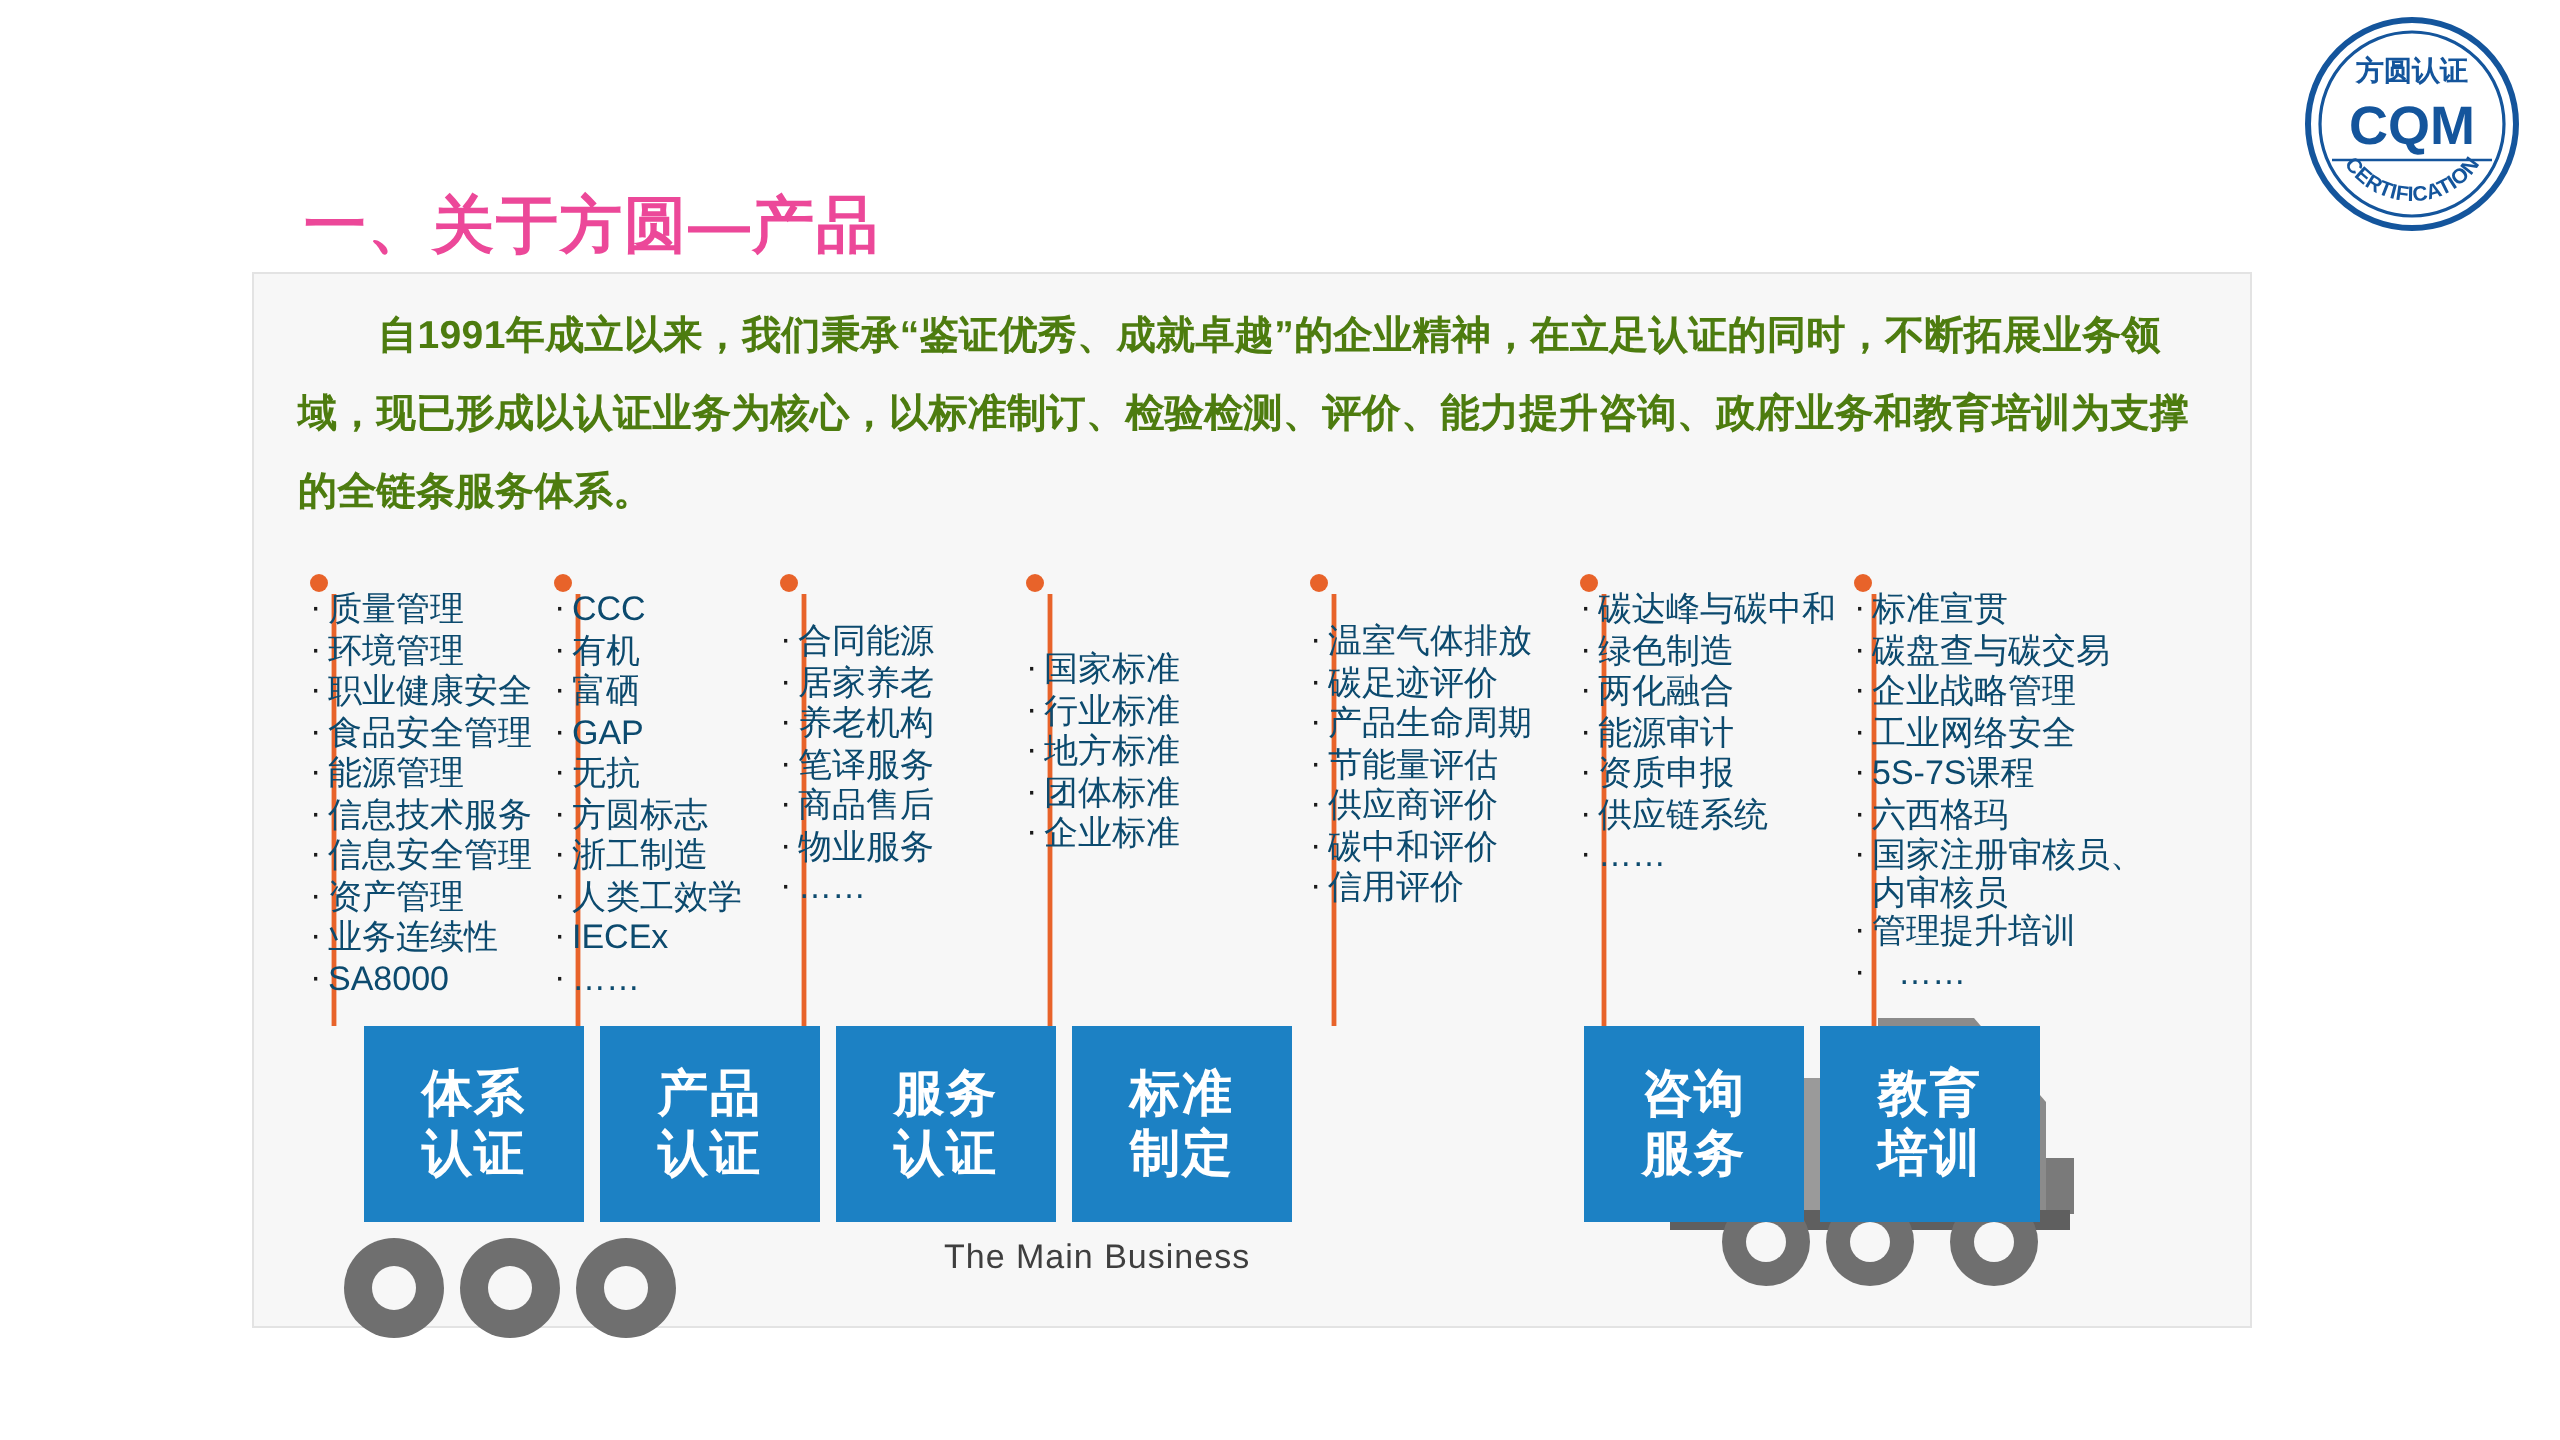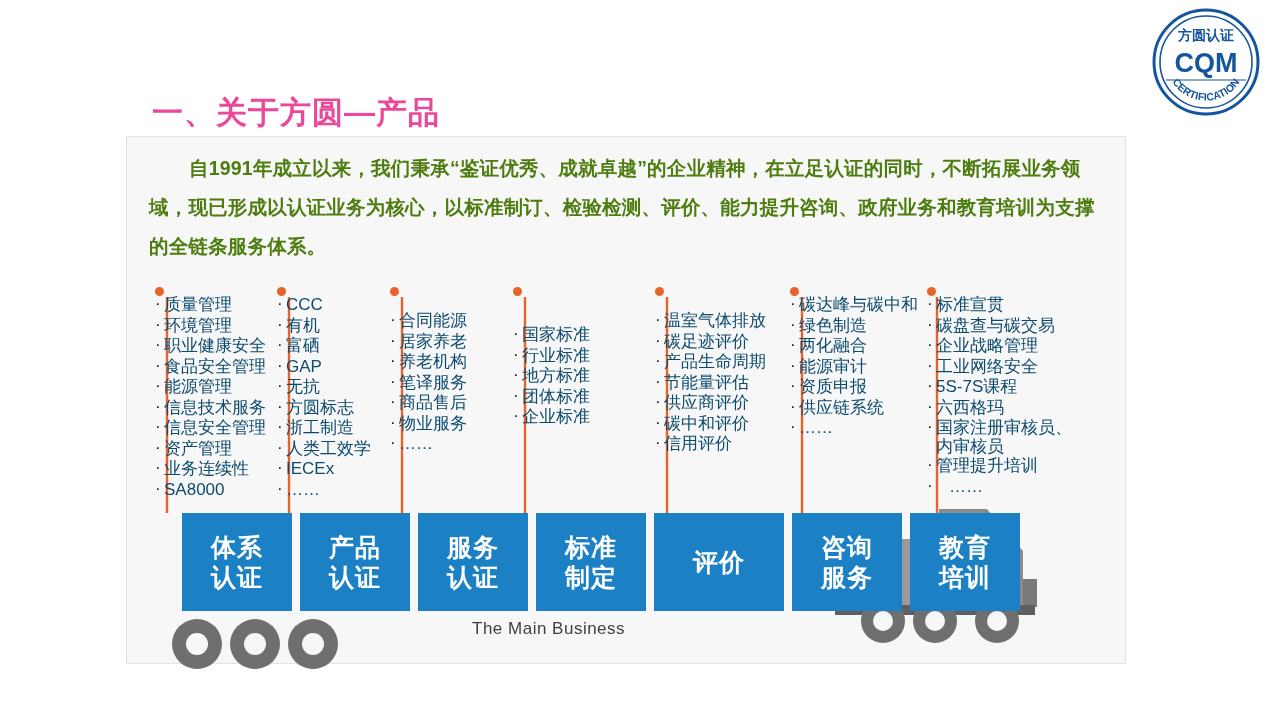--- a/index.html
+++ b/index.html
@@ -338,24 +338,20 @@
       <span>认证</span>
     </div>
     <div class="biz-box" style="left:236px;width:110px;">
       <span>服务</span>
       <span>认证</span>
     </div>
     <div class="biz-box" style="left:354px;width:110px;">
       <span>标准</span>
       <span>制定</span>
     </div>
-    <div class="biz-box" style="left:472px;width:130px;">
-      <span>评价</span>
-      <span></span>
-    </div>
     <div class="biz-box" style="left:610px;width:110px;">
       <span>咨询</span>
       <span>服务</span>
     </div>
     <div class="biz-box" style="left:728px;width:110px;">
       <span>教育</span>
       <span>培训</span>
     </div>
   </div>
 

